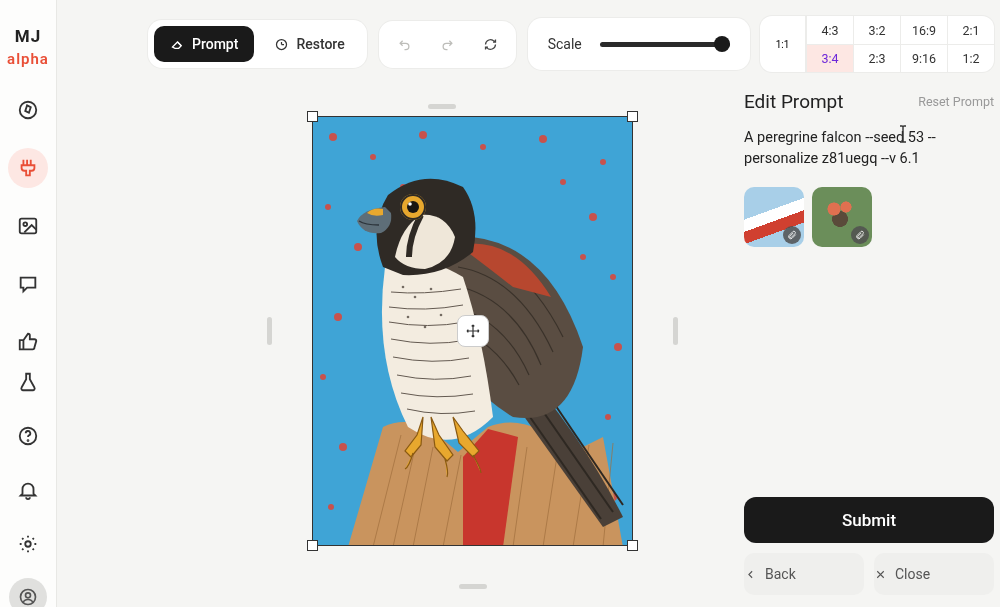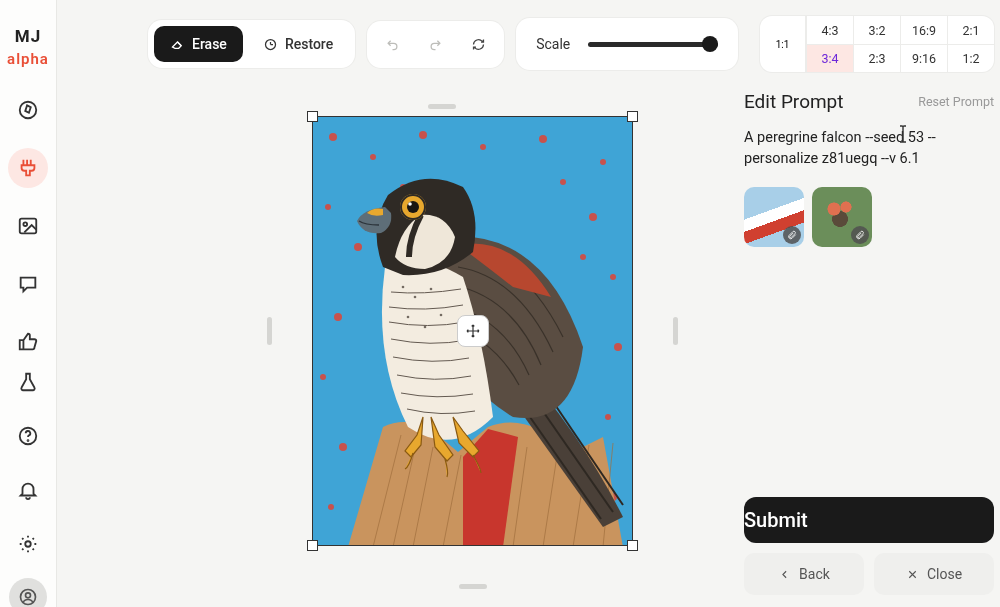--- a/index.html
+++ b/index.html
@@ -51,23 +51,23 @@
   .ref-imgs { margin-top:18px; display:flex; gap:8px; }
   .ref { width:60px; height:60px; border-radius:10px; position:relative; background:#ccc; overflow:hidden; }
   .ref .clip { position:absolute; right:3px; bottom:3px; width:18px; height:18px; border-radius:50%; background:rgba(80,80,80,0.85); display:flex; align-items:center; justify-content:center; }
   .ref .clip svg { width:10px; height:10px; stroke:#fff;}
   .ref1 { background: linear-gradient(160deg,#a8cfe8 40%,#fff 40%,#fff 55%,#d04030 55%,#d04030 70%,#a8cfe8 70%); }
   .ref2 { background:#6b8e5a; position:relative; }
   .ref2::before { content:""; position:absolute; left:10px; top:10px; width:40px; height:40px; border-radius:50% 50% 0 0; background: radial-gradient(circle at 30% 30%, #e07050 0 16%, transparent 17%), radial-gradient(circle at 60% 25%, #e07050 0 14%, transparent 15%), radial-gradient(circle at 45% 55%, #5a4a3a 0 25%, transparent 26%); }
 
   
   .action-bar { position:absolute; right:6px; bottom:12px; width:250px; }
-  .submit { width:100%; height:46px; background:#1a1a1a; color:#fff; border-radius:12px; display:flex; align-items:center; font-size:20px; font-weight:500; cursor:pointer; margin-bottom:10px; }
+  .submit { width:100%; height:46px; background:#1a1a1a; color:#fff; border-radius:12px; display:flex; align-items:center; justify-content:center; font-size:17px; font-weight:500; cursor:pointer; margin-bottom:10px; }
   .bar2 { display:flex; gap:10px; }
-  .sbtn { flex:1; height:42px; background:#efefed; border-radius:10px; display:flex; align-items:center; justify-content:center; gap:8px; font-size:14px; color:#555; cursor:pointer; }
+  .sbtn { flex:1; height:42px; background:#efefed; border-radius:10px; display:flex; align-items:center; justify-content:flex-start; gap:8px; font-size:14px; color:#555; cursor:pointer; }
   .sbtn svg { width:13px; height:13px; }
 
   
   .canvas-area { position:absolute; left:76px; top:90px; width:580px; height:505px; }
   .bg-blur { position:absolute; left:-18px; top:-14px; right:-18px; bottom:-14px;
              background:
                radial-gradient(ellipse 200px 260px at 18% 58%, rgba(238,238,235,0.85), transparent 65%),
                radial-gradient(ellipse 200px 260px at 84% 58%, rgba(238,238,235,0.85), transparent 65%);
              filter: blur(1px); opacity:0.0; }
   .handle-top { position:absolute; left:50%; top:14px; transform:translateX(-50%); width:28px; height:5px; background:#d5d5d2; border-radius:3px; cursor:pointer; }
@@ -162,21 +162,21 @@
 <div class="main">
 
   <div class="toolbar-row">
     <div class="pill">
       <div class="pill-inner">
         <div class="btn dark">
           <svg viewBox="0 0 24 24" fill="none" stroke="currentColor" stroke-width="2">
               <path d="M4 16l8-8 6 6-4 4H8z"></path>
               <path d="M12 8l6 6"></path>
             </svg>
-          <span>Erase</span>
+          <span>Prompt</span>
         </div>
         <div class="btn">
           <svg viewBox="0 0 24 24" fill="none" stroke="currentColor" stroke-width="2">
               <circle cx="12" cy="12" r="8"></circle>
               <path d="M12 8v4M12 12h4"></path>
             </svg>
           <span>Restore</span>
         </div>
       </div>
     </div>

